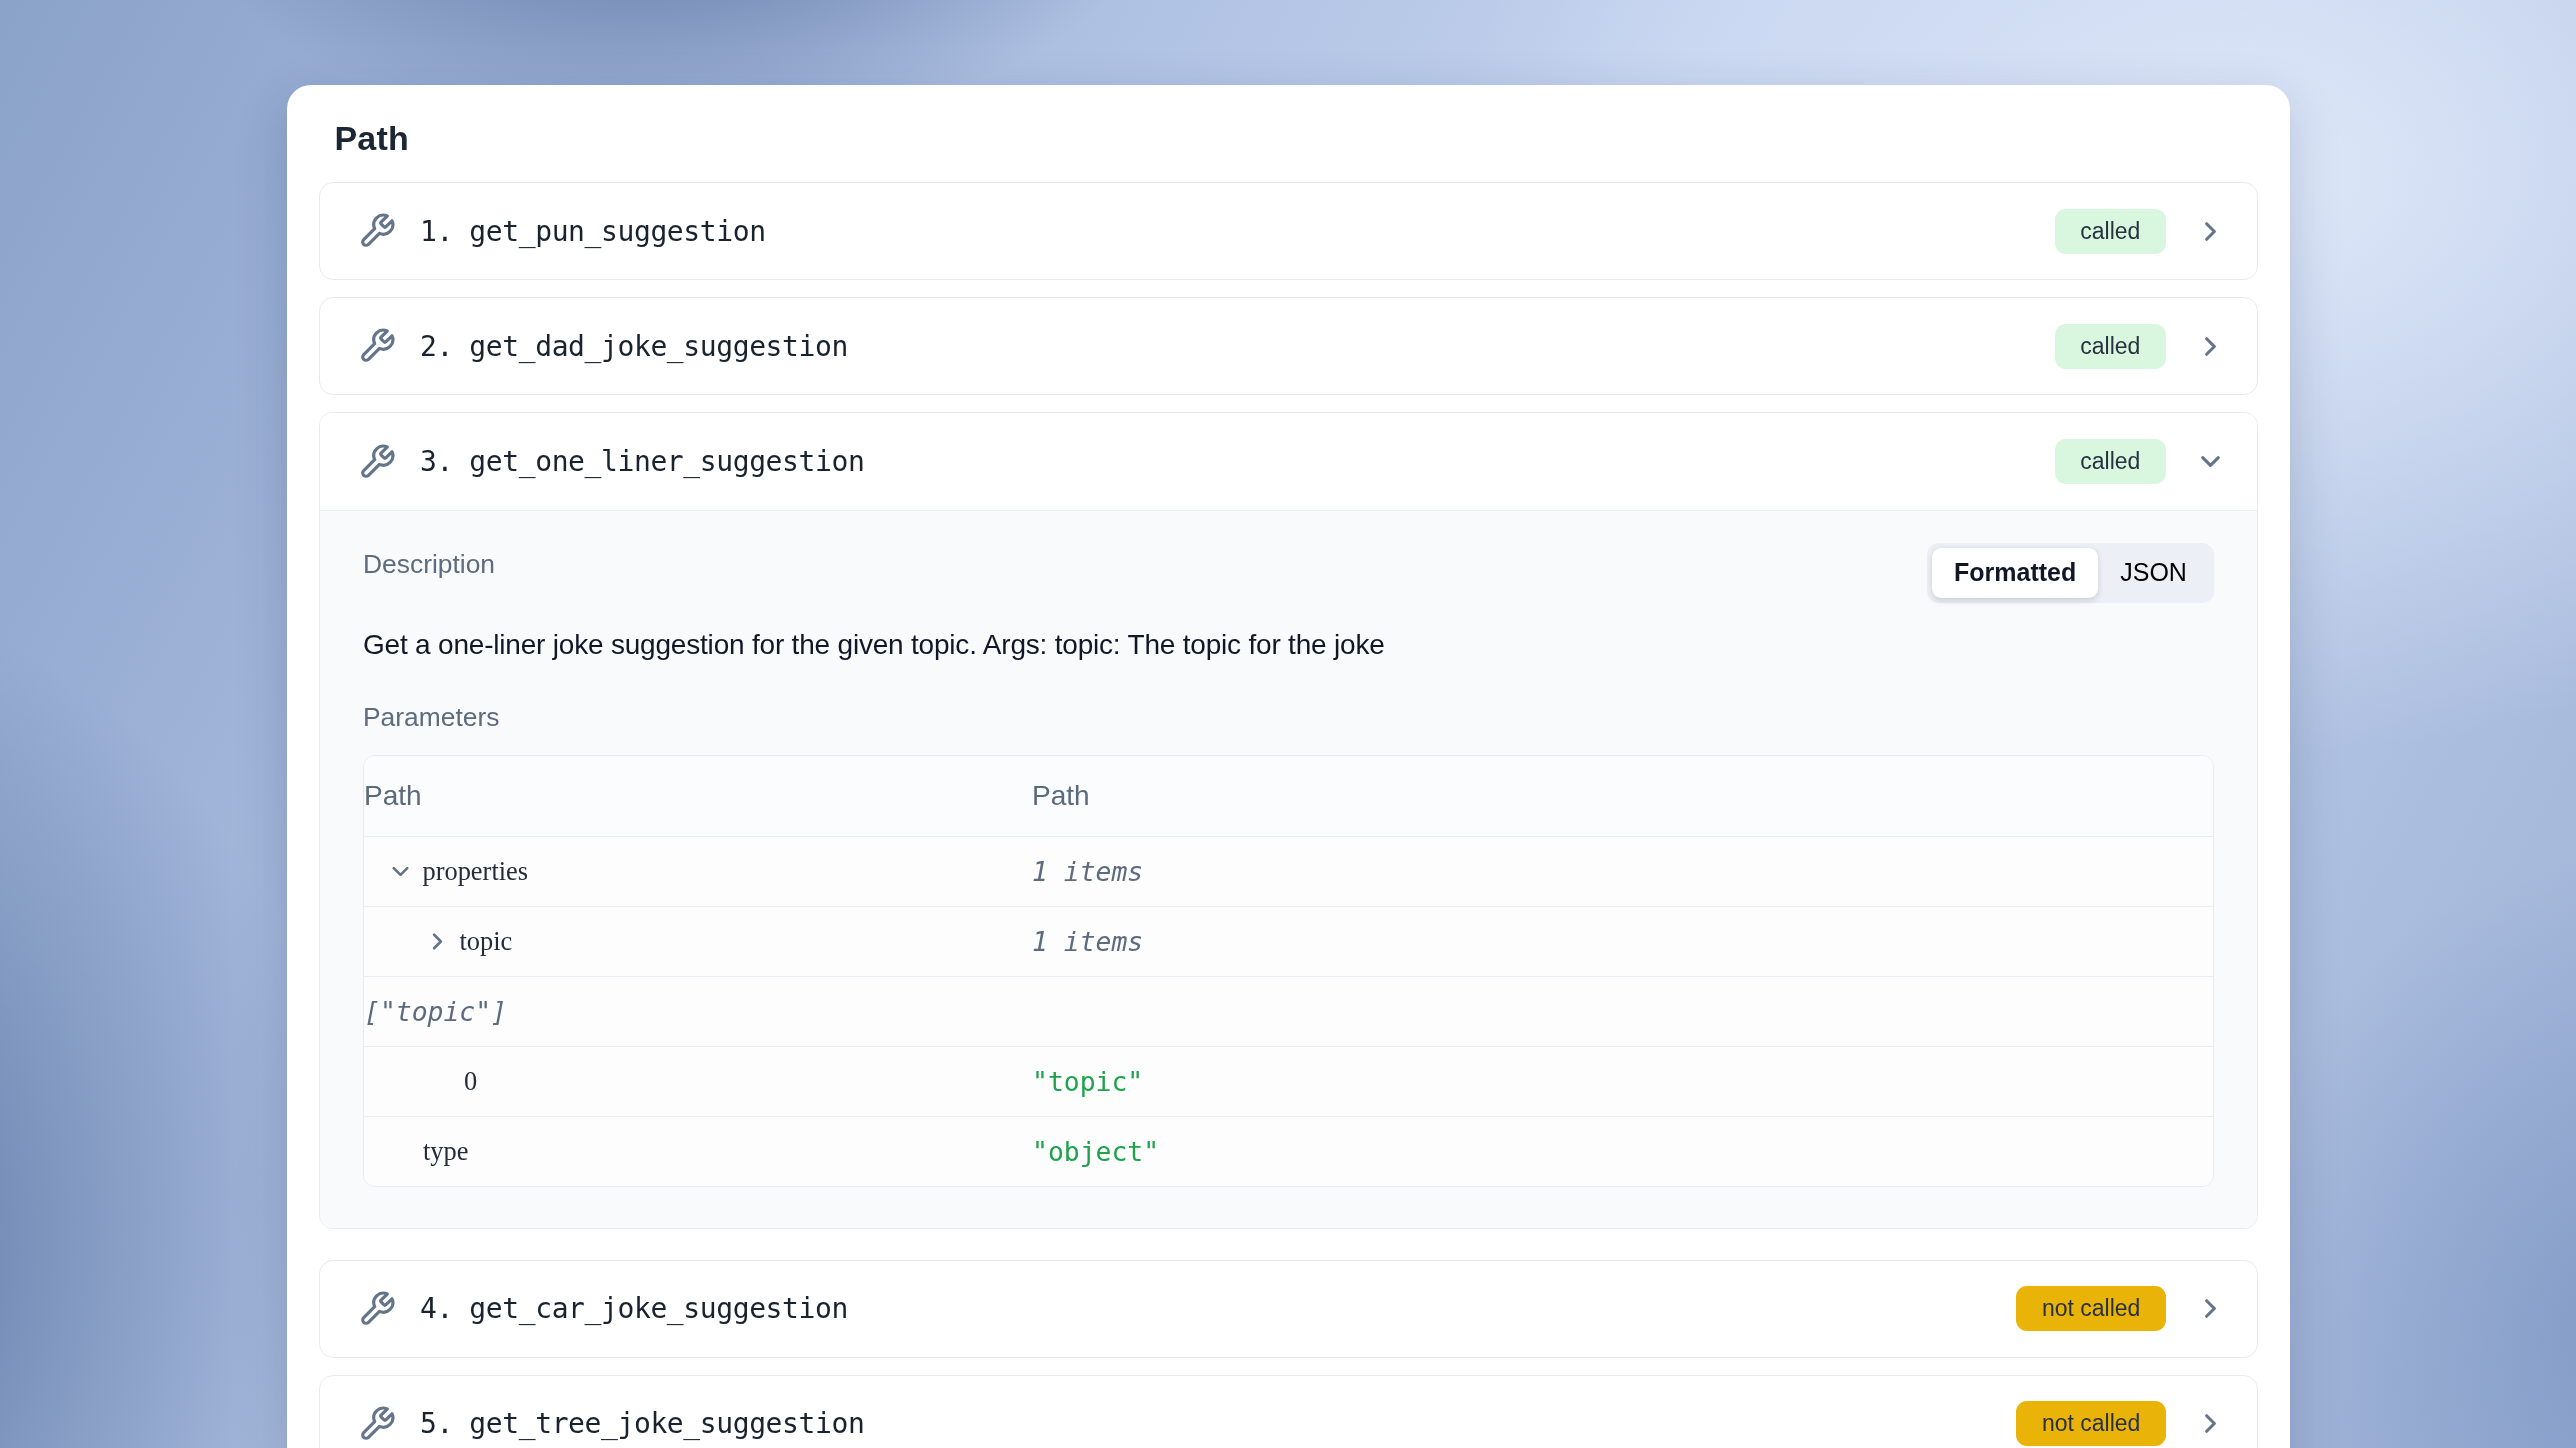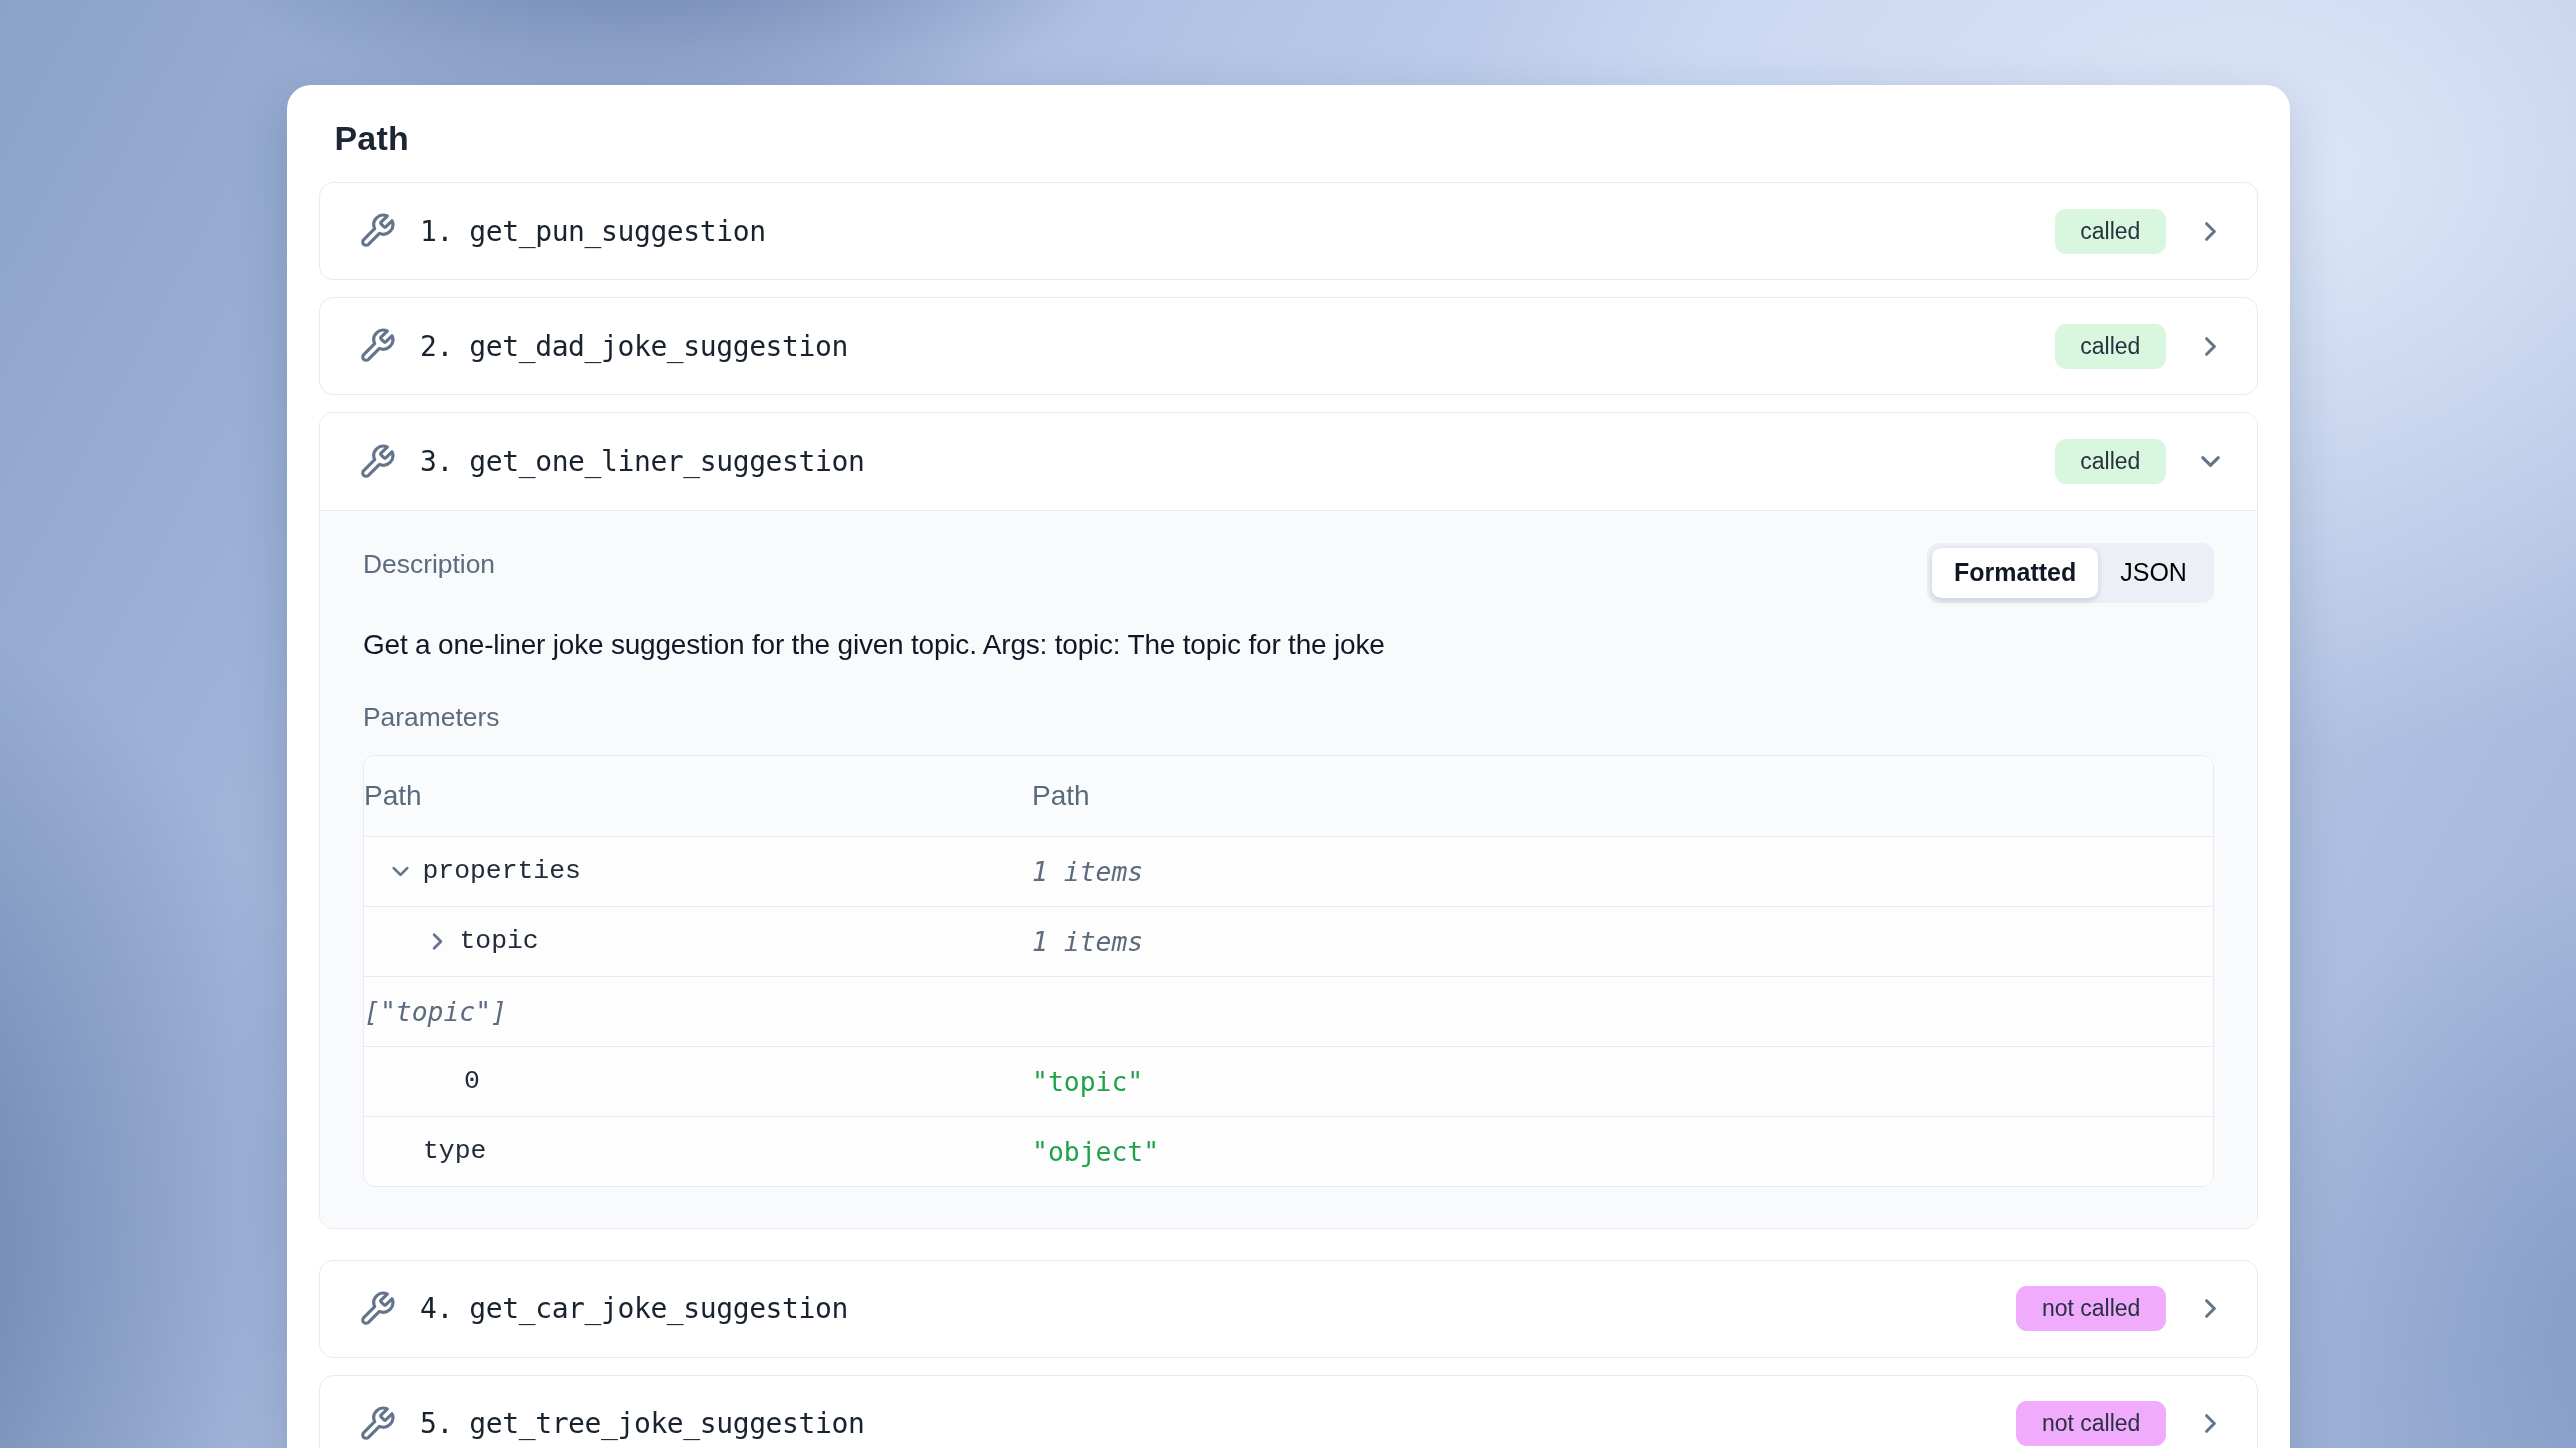--- a/index.html
+++ b/index.html
@@ -36,21 +36,21 @@
   .tool-label {
     font-family: "DejaVu Sans Mono", "Liberation Mono", monospace;
     font-size: 28px; font-weight: 500; color: #19232f; letter-spacing: -0.4px;
   }
   .row-right { margin-left: auto; display: flex; align-items: center; }
   .badge {
     font-size: 23px; font-weight: 400; color: #27313f;
     padding: 11px 25.6px; border-radius: 11px; line-height: 1;
   }
   .badge.called { background: #d9f6df; }
-  .badge.not-called { background: #f0abfc; }
+  .badge.not-called { background: #eab308; }
   .chev { width: 31px; height: 31px; margin-left: 29px; flex: 0 0 auto; }
 
   
   .tool-expanded {
     border: 1.7px solid #e7ebf1; border-radius: 13.6px;
     margin-top: 17px; margin-bottom: 31px; overflow: hidden; background: #ffffff;
   }
   .tool-expanded .tool-row {
     border: none; border-bottom: 1.7px solid #e9edf2;
     border-radius: 0; margin-top: 0;
@@ -80,21 +80,21 @@
   .pt-head { display: flex; background: #fbfcfd; }
   .pt-head > div {
     font-size: 28px; color: #5a6a7d; padding: 24px 0;
   }
   .pt-col-path { width: 668px; padding-left: 27px; flex: 0 0 auto; }
   .pt-col-value { flex: 1; }
   .pt-row { display: flex; align-items: center; border-top: 1.7px solid #e9edf2; background: #fdfdfe; }
   .pt-cell-path {
     width: 668px; flex: 0 0 auto; display: flex; align-items: center;
     padding: 19px 0 19px 23px;
-    font-family: Liberation Mono, monospace;
+    font-family: Liberation Serif, serif;
     font-size: 26.4px; color: #222c3a;
   }
   .pt-cell-value {
     flex: 1; padding: 19px 0;
     font-family: "DejaVu Sans Mono", "Liberation Mono", monospace;
     font-size: 26.4px;
   }
   .val-meta { font-style: italic; color: #5d6b7e; }
   .val-string { color: #1fa24c; }
   .tchev { width: 27px; height: 27px; margin-right: 8.5px; flex: 0 0 auto; }

